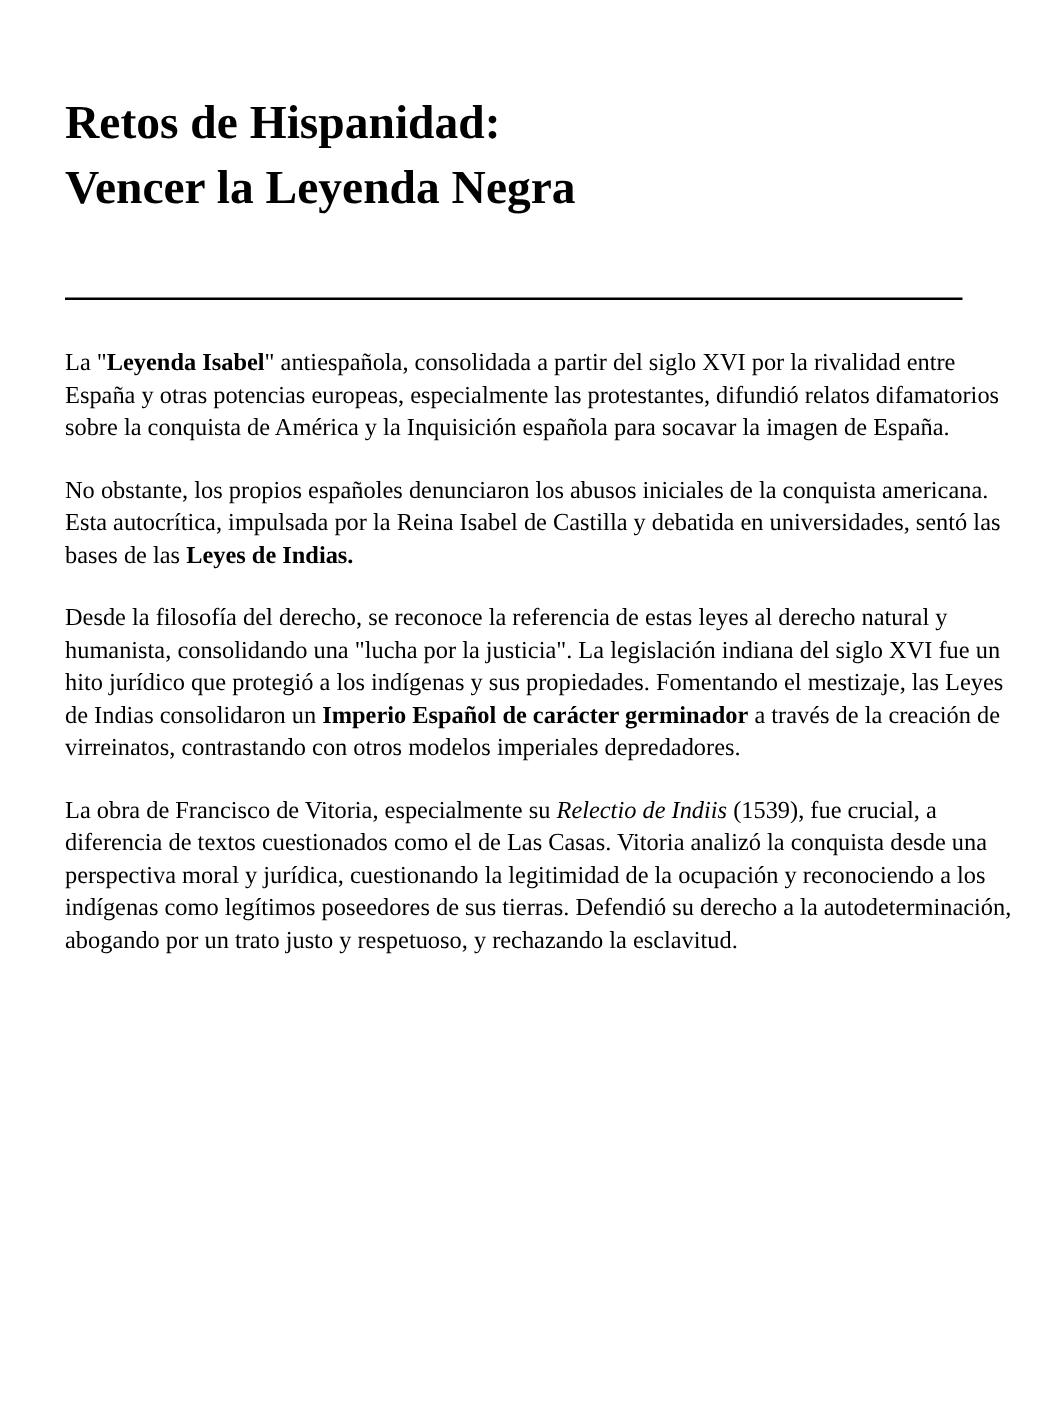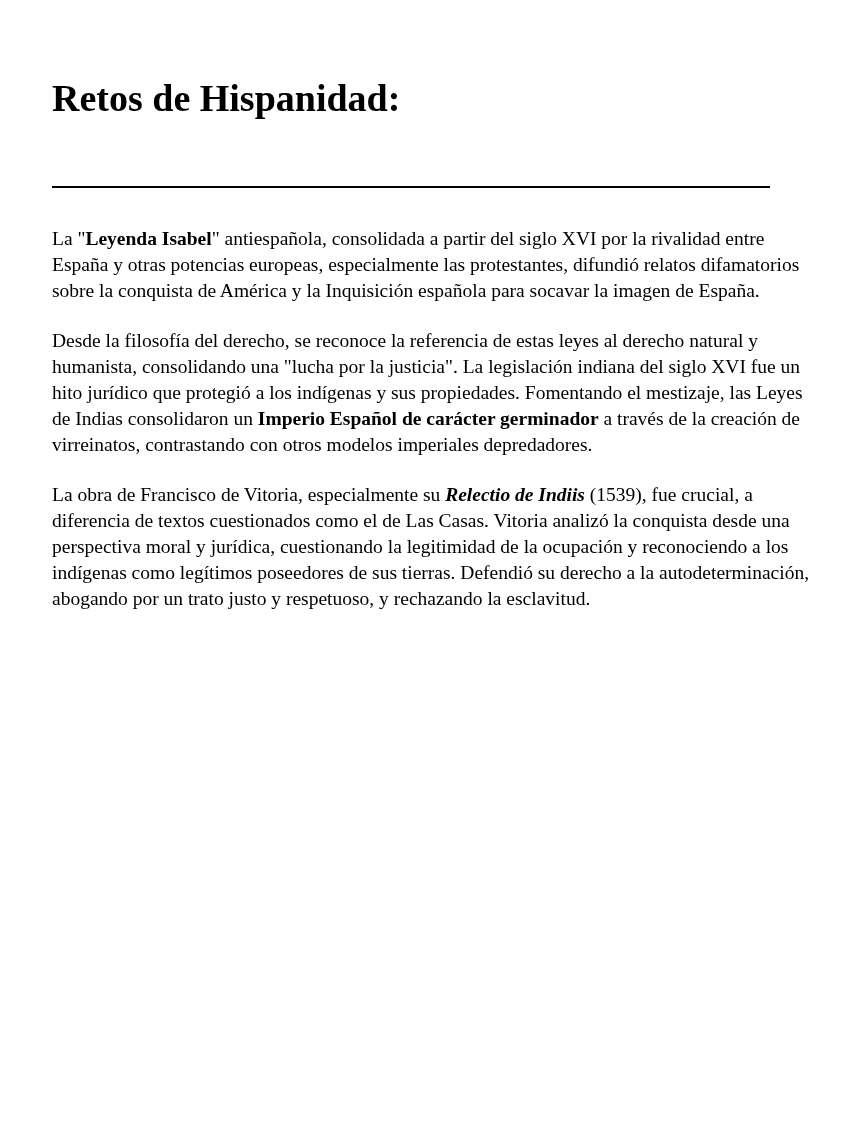--- a/index.html
+++ b/index.html
@@ -36,33 +36,35 @@
     font-size: 19.5px;
     line-height: 26px;
     margin: 24px 0 0 0;
     max-width: 762px;
     color: #000000;
   }
   p.doc-para.first {
     margin-top: 38px;
   }
   .b { font-weight: 700; }
-  .bi { font-weight: 700; font-style: italic; }
+  .bi { font-weight: 400; font-style: italic; }
 </style>
 </head>
 <body>
 
 <div class="page">
 
   <h1 class="doc-title">
     <span>Retos de Hispanidad:</span>
+    <span>Vencer la Leyenda Negra</span>
   </h1>
 
   <hr class="doc-rule">
 
   <p class="doc-para first"><span>La "</span><span class="b">Leyenda Isabel</span><span>" antiespañola, consolidada a partir del siglo XVI por la rivalidad entre España y otras potencias europeas, especialmente las protestantes, difundió relatos difamatorios sobre la conquista de América y la Inquisición española para socavar la imagen de España.</span></p>
 
+  <p class="doc-para"><span>No obstante, los propios españoles denunciaron los abusos iniciales de la conquista americana. Esta autocrítica, impulsada por la Reina Isabel de Castilla y debatida en universidades, sentó las bases de las </span><span class="b">Leyes de Indias.</span></p>
 
   <p class="doc-para"><span>Desde la filosofía del derecho, se reconoce la referencia de estas leyes al derecho natural y humanista, consolidando una "lucha por la justicia". La legislación indiana del siglo XVI fue un hito jurídico que protegió a los indígenas y sus propiedades. Fomentando el mestizaje, las Leyes de Indias consolidaron un </span><span class="b">Imperio Español de carácter germinador</span><span> a través de la creación de virreinatos, contrastando con otros modelos imperiales depredadores.</span></p>
 
   <p class="doc-para"><span>La obra de Francisco de Vitoria, especialmente su </span><span class="bi">Relectio de Indiis</span><span> (1539), fue crucial, a diferencia de textos cuestionados como el de Las Casas. Vitoria analizó la conquista desde una perspectiva moral y jurídica, cuestionando la legitimidad de la ocupación y reconociendo a los indígenas como legítimos poseedores de sus tierras. Defendió su derecho a la autodeterminación, abogando por un trato justo y respetuoso, y rechazando la esclavitud.</span></p>
 
 </div>
 
 </body></html>

